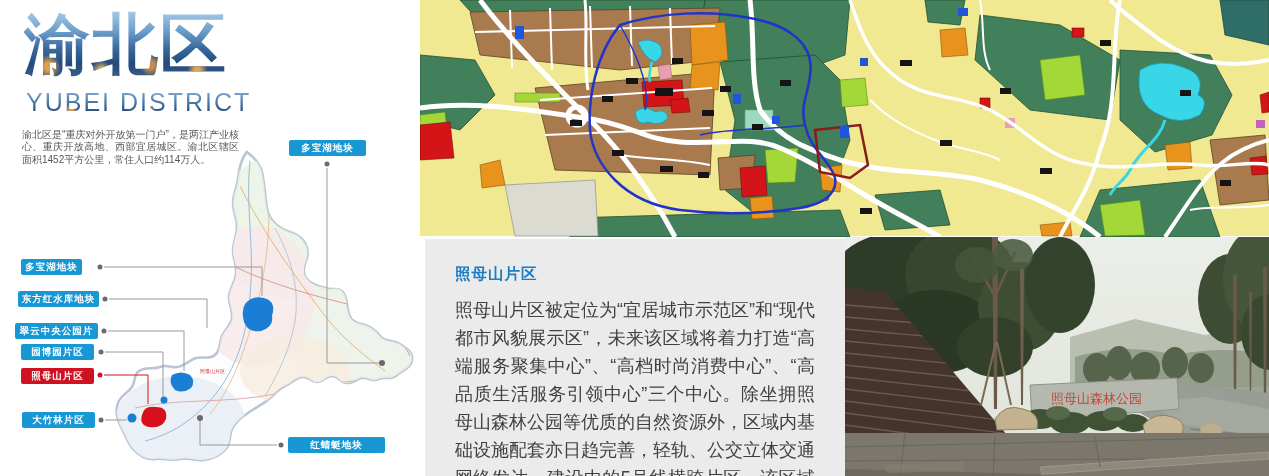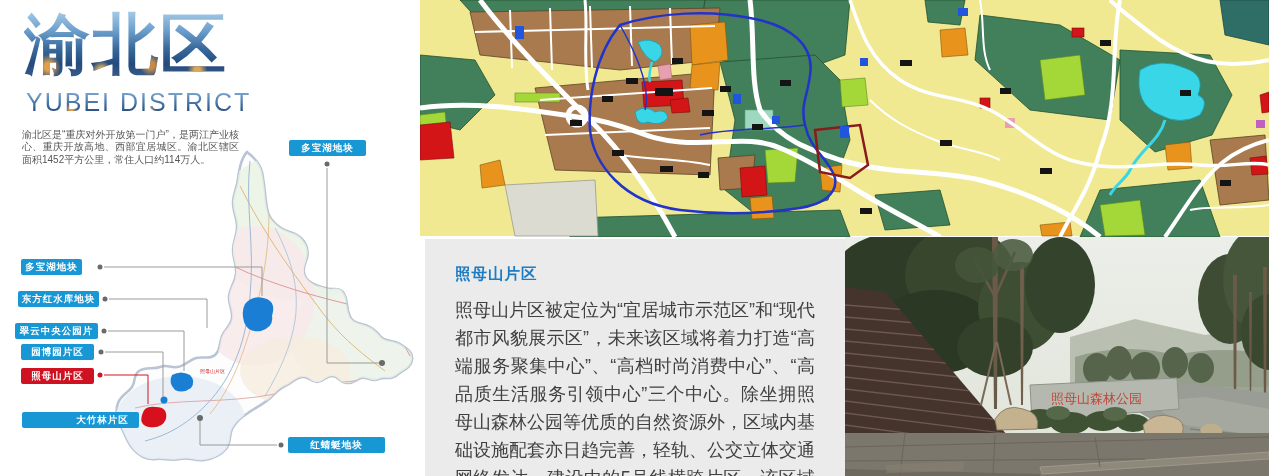--- a/index.html
+++ b/index.html
@@ -36,21 +36,21 @@
     color:#fff;font-size:9.5px;font-weight:bold;border-radius:2px;letter-spacing:1px;
   }
   .map-label.blue{background:#1797d4;}
   .map-label.red{background:#cf1222;}
   .pos1{left:289px;top:140px;width:77px;}
   .pos2{left:21px; top:259px;width:61px;}
   .pos3{left:18px; top:291px;width:81px;}
   .pos4{left:15px; top:323px;width:83px;}
   .pos5{left:21px; top:344px;width:73px;text-align:center;}
   .pos6{left:21px; top:368px;width:73px;}
-  .pos7{left:22px; top:412px;width:73px;padding-left:44px;}
+  .pos7{left:22px; top:412px;width:73px;}
   .pos8{left:288px;top:437px;width:97px;}
   .map-note{position:absolute;left:200px;top:368px;z-index:2;font-size:5px;color:#d03030;letter-spacing:0;}
   
   .zoning-svg{position:absolute;left:420px;top:0;}
   
   .panel{position:absolute;left:425px;top:239px;width:420px;height:237px;background:#ebebeb;box-sizing:border-box;padding:25px 30px 0 30px;}
   .panel-title{margin:0;font-size:15.5px;font-weight:bold;color:#1d7cc2;letter-spacing:1px;}
   .panel-body{margin:11px 0 0 0;width:360px;font-size:18px;line-height:1.56;color:#404040;text-align:justify;}
   
   .photo-svg{position:absolute;left:845px;top:237px;}

